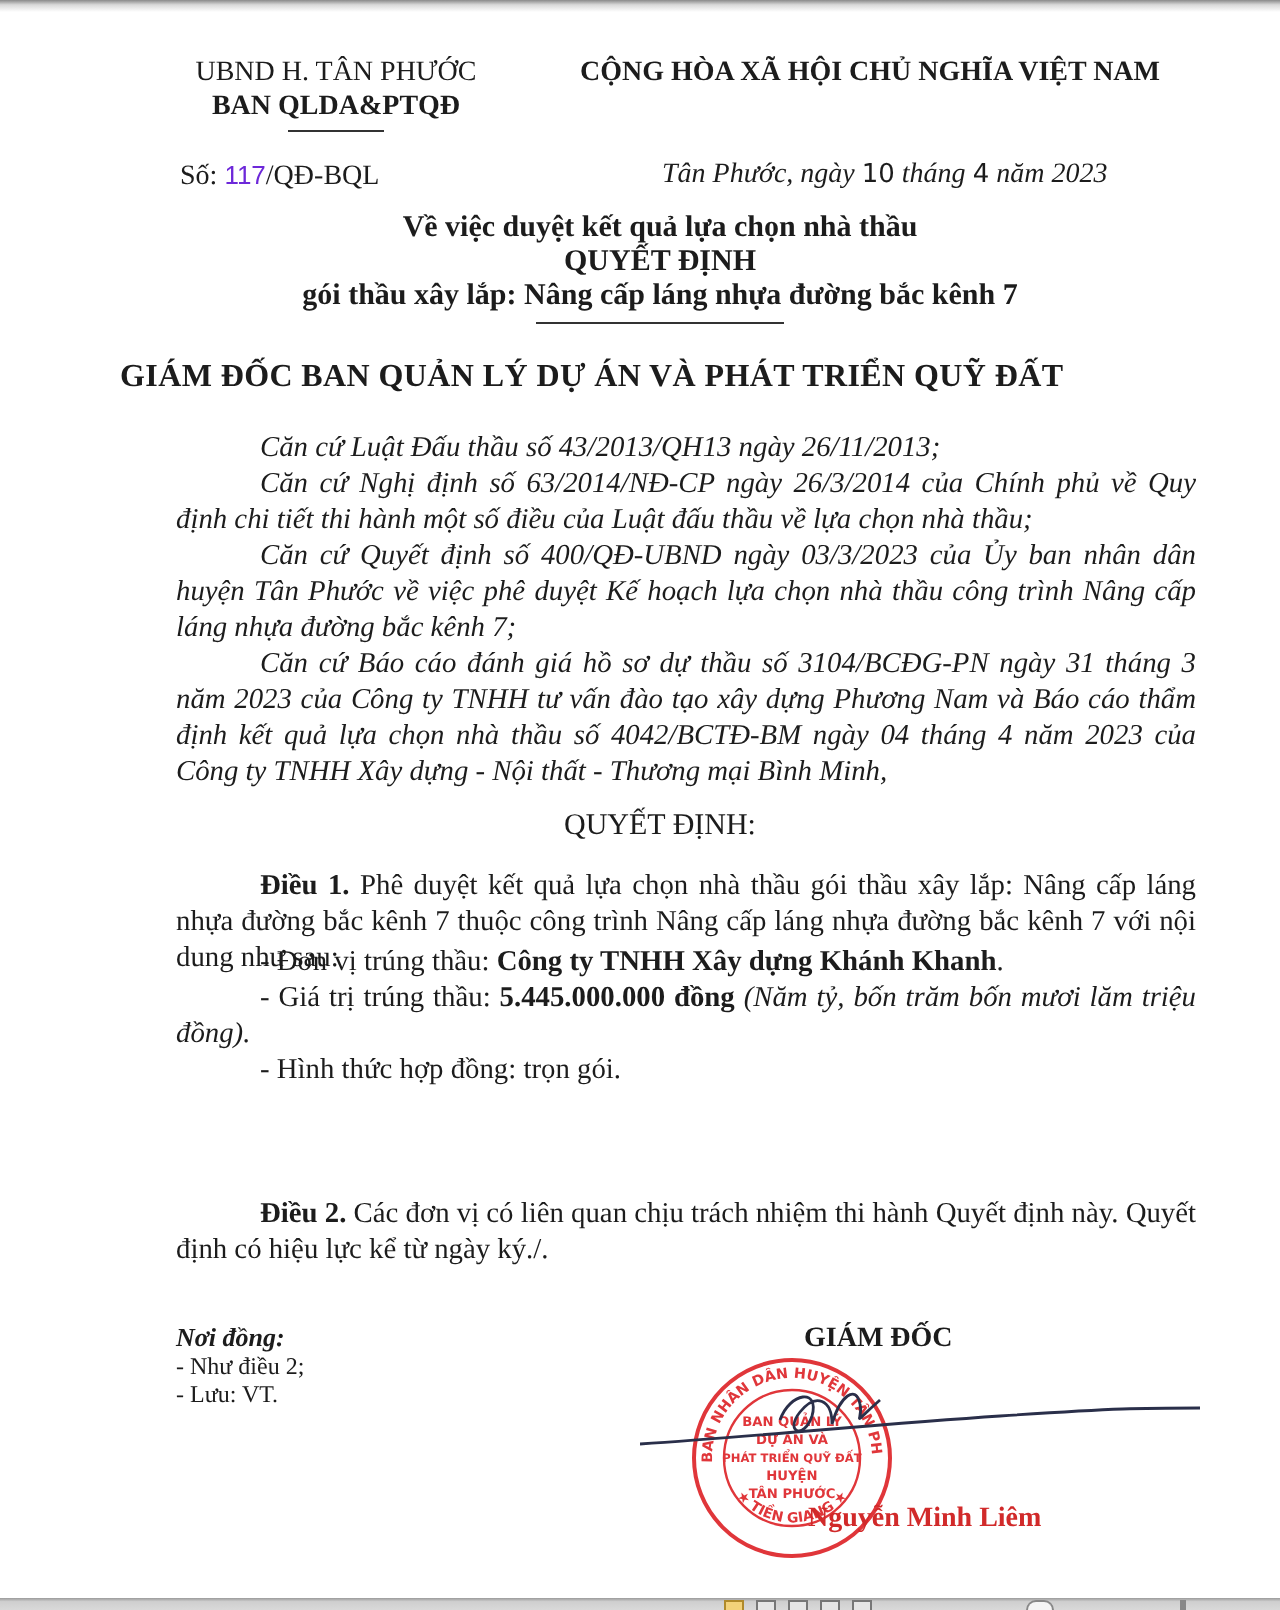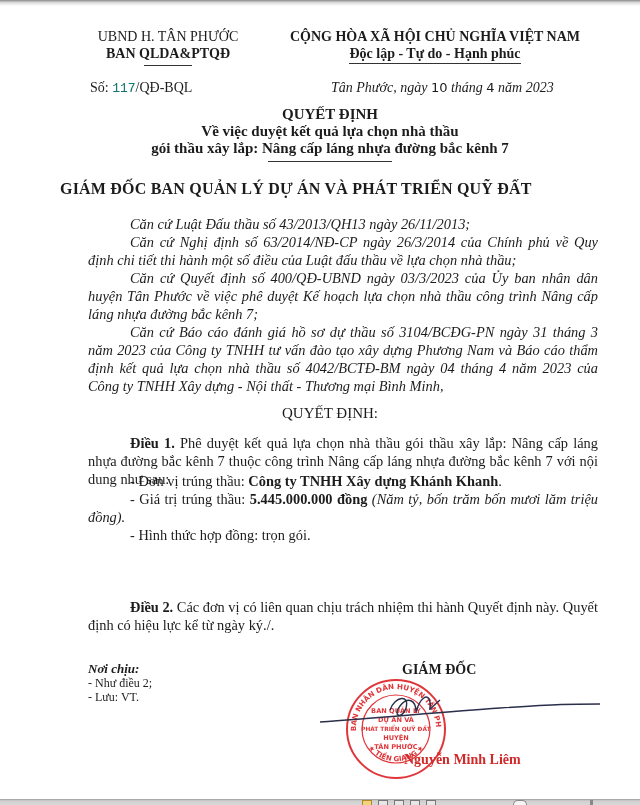--- a/index.html
+++ b/index.html
@@ -19,21 +19,21 @@
   .hdr-left { position:absolute; left:88px; top:28px; width:160px; text-align:center; font-size:14px; line-height:17px; }
   .hdr-left .org { font-weight:normal; }
   .hdr-left .dept { font-weight:bold; }
   .hdr-left .rule { width:48px; height:1px; background:#333; margin:3px auto 0; }
 
   .hdr-right { position:absolute; left:270px; top:28px; width:330px; text-align:center; font-size:14px; line-height:17px; }
   .hdr-right .nation { font-weight:bold;text-align:center; }
   .hdr-right .motto { font-weight:bold; display:inline-block; border-bottom:1px solid #333; padding-bottom:1px; }
 
   .docno { left:90px; top:80px; font-size:14px; }
-  .docno .hand { font-family:Liberation Mono, monospace; font-size:13px; color:#0f766e; }
+  .docno .hand { font-family:Liberation Sans, sans-serif; font-size:13px; color:#6d28d9; }
   .dateline { left:331px; top:80px; font-size:14px; font-style:italic; }
   .dateline .hand { font-family:"DejaVu Sans", sans-serif; font-style:normal; font-size:13px; }
 
   .title-block { position:absolute; left:60px; top:106px; width:540px; text-align:center; font-weight:bold; font-size:15px; line-height:17px; }
   .title-block .rule { width:124px; height:1px; background:#333; margin:4px auto 0; }
   .authority { position:absolute; left:60px; top:180px; width:560px; text-align:left; font-weight:bold; font-size:16px; letter-spacing:0.2px; }
 
   .body-text { position:absolute; left:88px; width:510px; font-size:14.4px; line-height:18px; text-align:justify; }
   .body-text p { margin:0; text-indent:42px; }
   .basis { top:215px; font-style:italic; }
@@ -71,34 +71,33 @@
 <div class="page">
 
   <div class="hdr-left">
     <div class="org">UBND H. TÂN PHƯỚC</div>
     <div class="dept">BAN QLDA&amp;PTQĐ</div>
     <div class="rule"></div>
   </div>
 
   <div class="hdr-right">
     <div class="nation">CỘNG HÒA XÃ HỘI CHỦ NGHĨA VIỆT NAM</div>
-    <div><span class="motto">Độc lập - Tự do - Hạnh phúc</span></div>
   </div>
 
   <div class="abs docno">
     <span>Số: </span><span class="hand">117</span><span>/QĐ-BQL</span>
   </div>
 
   <div class="abs dateline">
     <span>Tân Phước, ngày </span><span class="hand">10</span><span> tháng </span><span class="hand">4</span><span> năm 2023</span>
   </div>
 
   <div class="title-block">
+    <div>Về việc duyệt kết quả lựa chọn nhà thầu</div>
     <div>QUYẾT ĐỊNH</div>
-    <div>Về việc duyệt kết quả lựa chọn nhà thầu</div>
     <div>gói thầu xây lắp: Nâng cấp láng nhựa đường bắc kênh 7</div>
     <div class="rule"></div>
   </div>
 
   <div class="authority">GIÁM ĐỐC BAN QUẢN LÝ DỰ ÁN VÀ PHÁT TRIỂN QUỸ ĐẤT</div>
 
   <div class="body-text basis">
     <p>Căn cứ Luật Đấu thầu số 43/2013/QH13 ngày 26/11/2013;</p>
     <p>Căn cứ Nghị định số 63/2014/NĐ-CP ngày 26/3/2014 của Chính phủ về Quy định chi tiết thi hành một số điều của Luật đấu thầu về lựa chọn nhà thầu;</p>
     <p>Căn cứ Quyết định số 400/QĐ-UBND ngày 03/3/2023 của Ủy ban nhân dân huyện Tân Phước về việc phê duyệt Kế hoạch lựa chọn nhà thầu công trình Nâng cấp láng nhựa đường bắc kênh 7;</p>
@@ -115,21 +114,21 @@
     <p><span>- Đơn vị trúng thầu: </span><span class="b">Công ty TNHH Xây dựng Khánh Khanh</span><span>.</span></p>
     <p><span>- Giá trị trúng thầu: </span><span class="b">5.445.000.000 đồng</span><span class="i"> (Năm tỷ, bốn trăm bốn mươi lăm triệu đồng).</span></p>
     <p>- Hình thức hợp đồng: trọn gói.</p>
   </div>
 
   <div class="body-text art2">
     <p><span class="b">Điều 2.</span><span> Các đơn vị có liên quan chịu trách nhiệm thi hành Quyết định này. Quyết định có hiệu lực kể từ ngày ký./.</span></p>
   </div>
 
   <div class="recipients">
-    <div class="lbl">Nơi chịu:</div>
+    <div class="lbl">Nơi đồng:</div>
     <div>- Như điều 2;</div>
     <div>- Lưu: VT.</div>
   </div>
 
   <div class="signer">GIÁM ĐỐC</div>
 
   <svg class="stamp" viewBox="0 0 104 104">
     <defs>
       <path id="arcTop" d="M 12 52 A 40 40 0 0 1 92 52"></path>
       <path id="arcBot" d="M 18 60 A 36 36 0 0 0 86 60"></path>

